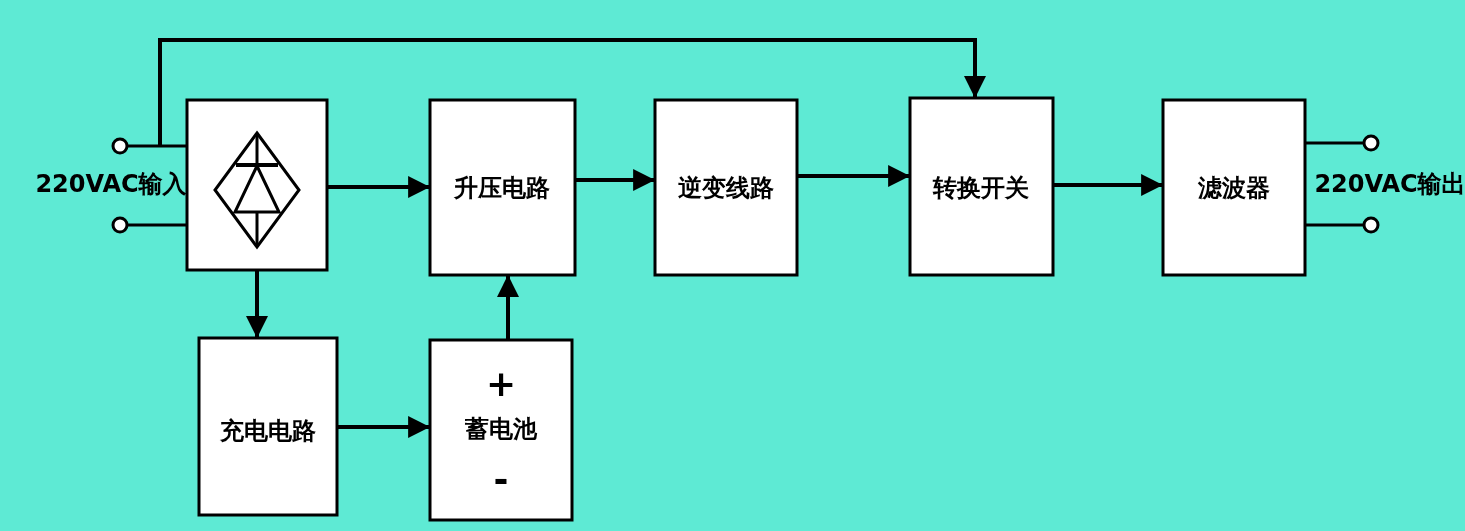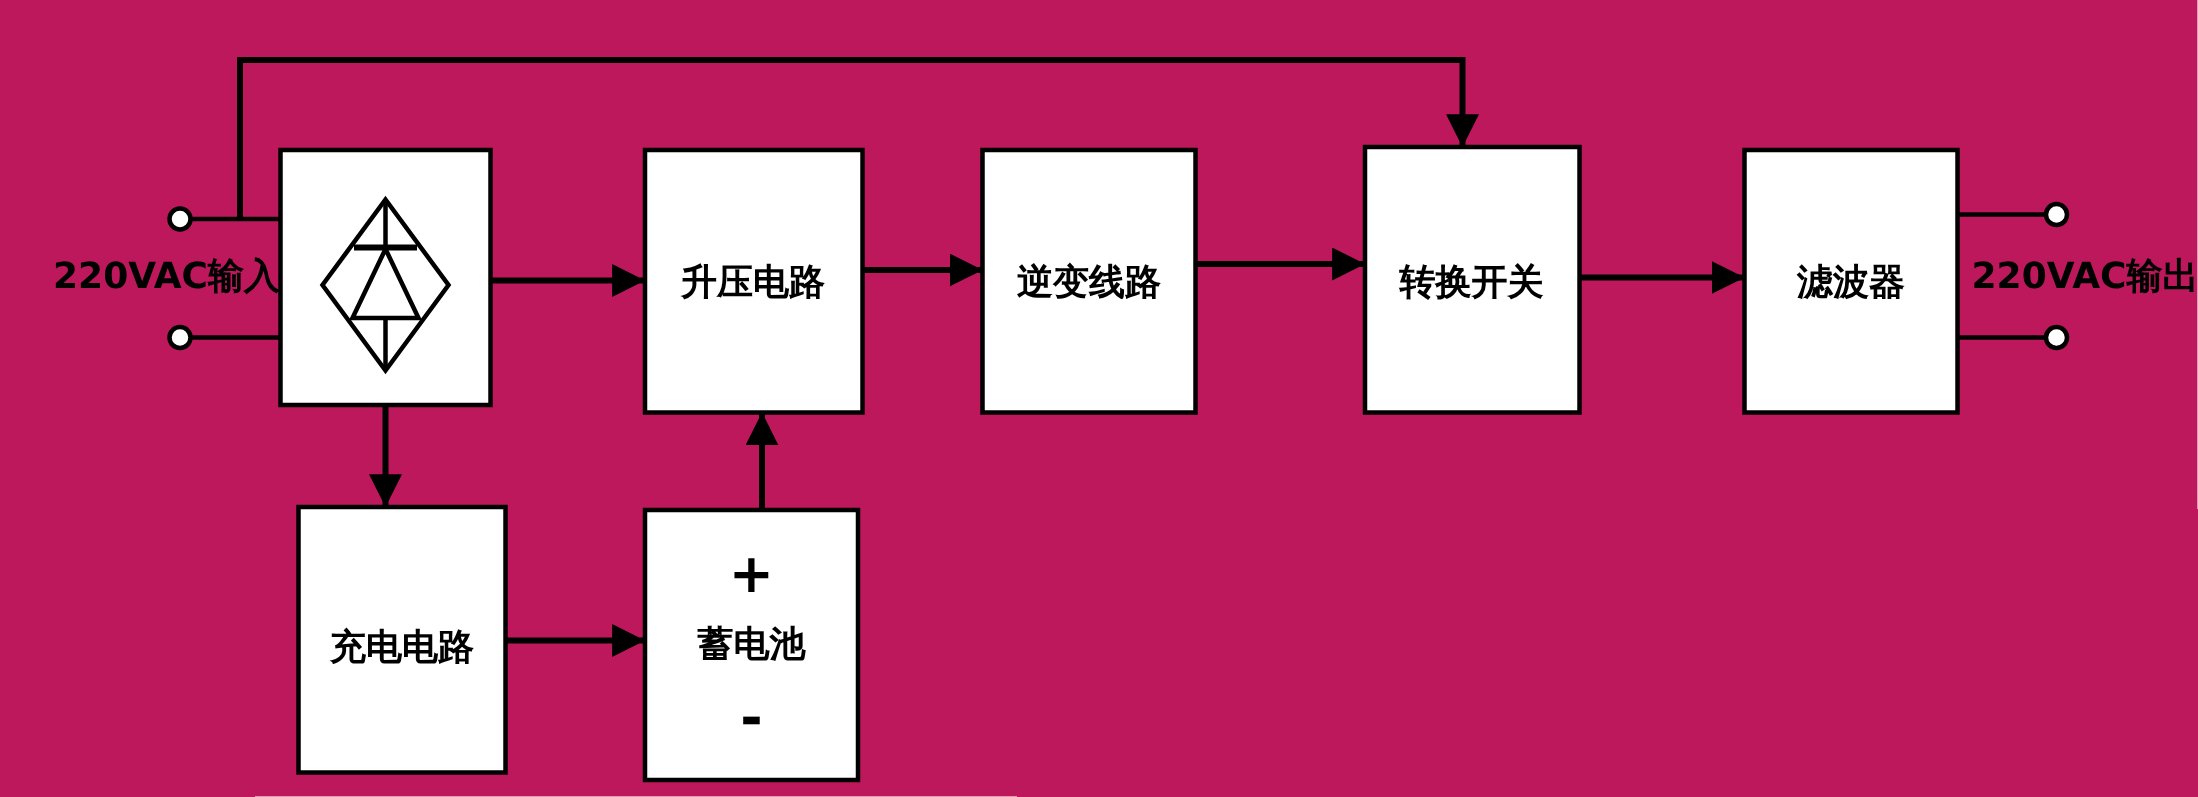--- a/index.html
+++ b/index.html
@@ -4,21 +4,21 @@
 <style>
   html, body {
     margin: 0;
     padding: 0;
     background: #ffffff;
   }
   .diagram-wrap {
     position: relative;
     width: 1465px;
     height: 531px;
-    background: #be185d;
+    background: #5eead4;
     font-family: "DejaVu Sans", "Liberation Sans", sans-serif;
   }
   svg {
     display: block;
   }
   .wire {
     stroke: #000000;
     stroke-width: 4;
     fill: none;
   }

